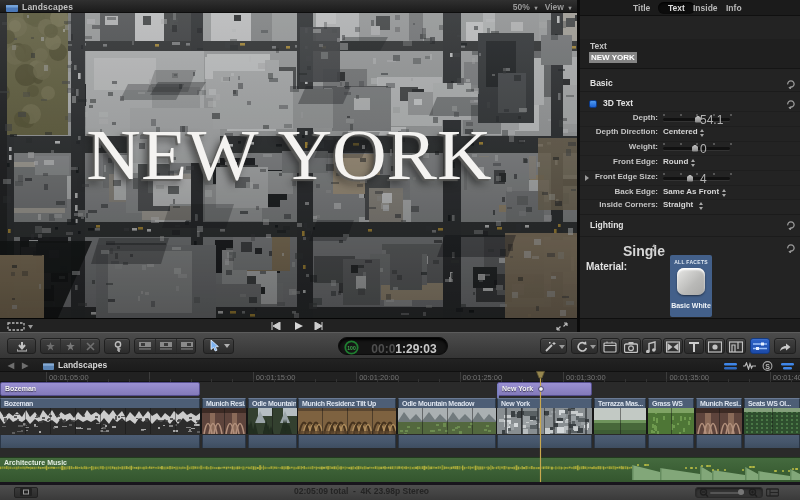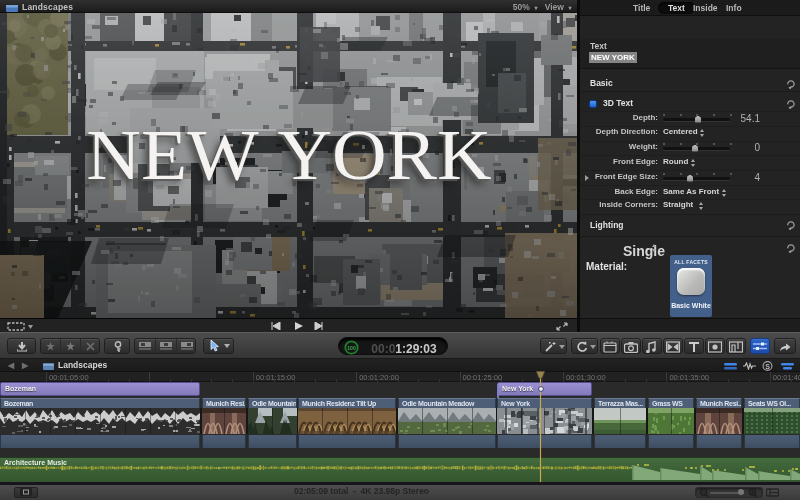--- a/index.html
+++ b/index.html
@@ -19,21 +19,21 @@
 #tabs{left:580px;top:0;width:220px;height:16px;background:#1b1b1b;border-bottom:1px solid #101010;color:#b8b8b8;font-weight:bold;font-size:8.5px}
 #tabs span{position:absolute;top:3px}
 #tabs .sel{background:#0c0c0c;border-radius:8px;padding:1px 10px;top:2px;color:#dcdcdc;box-shadow:inset 0 1px 2px #000}
 .normalbox{left:586px;top:17px;width:208px;height:21px;border-radius:3px;background:linear-gradient(#525252,#2c2c2c);border:1px solid #161616;box-shadow:inset 0 1px 0 #6a6a6a;}
 .normalbox .t{position:absolute;left:7px;top:1px;font-family:"Liberation Serif",serif;font-size:15px;color:#b8b8b8}
 .step{position:absolute;width:5px;height:8px}
 .step:before,.step:after{content:"";position:absolute;left:0;border-left:2.5px solid transparent;border-right:2.5px solid transparent}
 .step:before{top:0;border-bottom:3px solid #a8a8a8}
 .step:after{bottom:0;border-top:3px solid #a8a8a8}
 .ilab{position:absolute;font-weight:bold;color:#c4c4c4;font-size:8px}
-.ival{position:absolute;color:#b2b2b2;text-align:right;font-size:10px}
+.ival{position:absolute;color:#b2b2b2;text-align:left;font-size:12px}
 .hdr{position:absolute;font-weight:bold;color:#e2e2e2;font-size:8.5px}
 .sline{position:absolute;left:580px;width:220px;height:1px;background:#1b1b1b}
 .slider{position:absolute;height:3px;background:#111;border-radius:2px;box-shadow:0 1px 0 #333}
 .sthumb{position:absolute;top:-2.5px;width:6px;height:7px;background:linear-gradient(#c2c2c2,#858585);border-radius:1.5px;clip-path:polygon(0 32%,50% 0,100% 32%,100% 100%,0 100%)}
 .popv{position:absolute;color:#d6d6d6;font-weight:bold;font-size:8px}
 .chk{position:absolute;width:8px;height:8px;border-radius:2px;background:linear-gradient(#4f9af0,#1d62d2);border:1px solid #0d3a86}
 .dtri{position:absolute;width:0;height:0;border-top:3px solid transparent;border-bottom:3px solid transparent;border-left:4px solid #9a9a9a}
 
 #swatch{left:670px;top:255px;width:42px;height:62px;background:#43608a;border-radius:2px}
 #swsq{position:absolute;left:7px;top:13px;width:28px;height:27px;border-radius:7px;background:linear-gradient(135deg,#e8e8e6,#b9b9b7 60%,#a8a8a6);box-shadow:inset 0 2px 2px #fff,0 1px 2px rgba(0,0,0,.5)}

